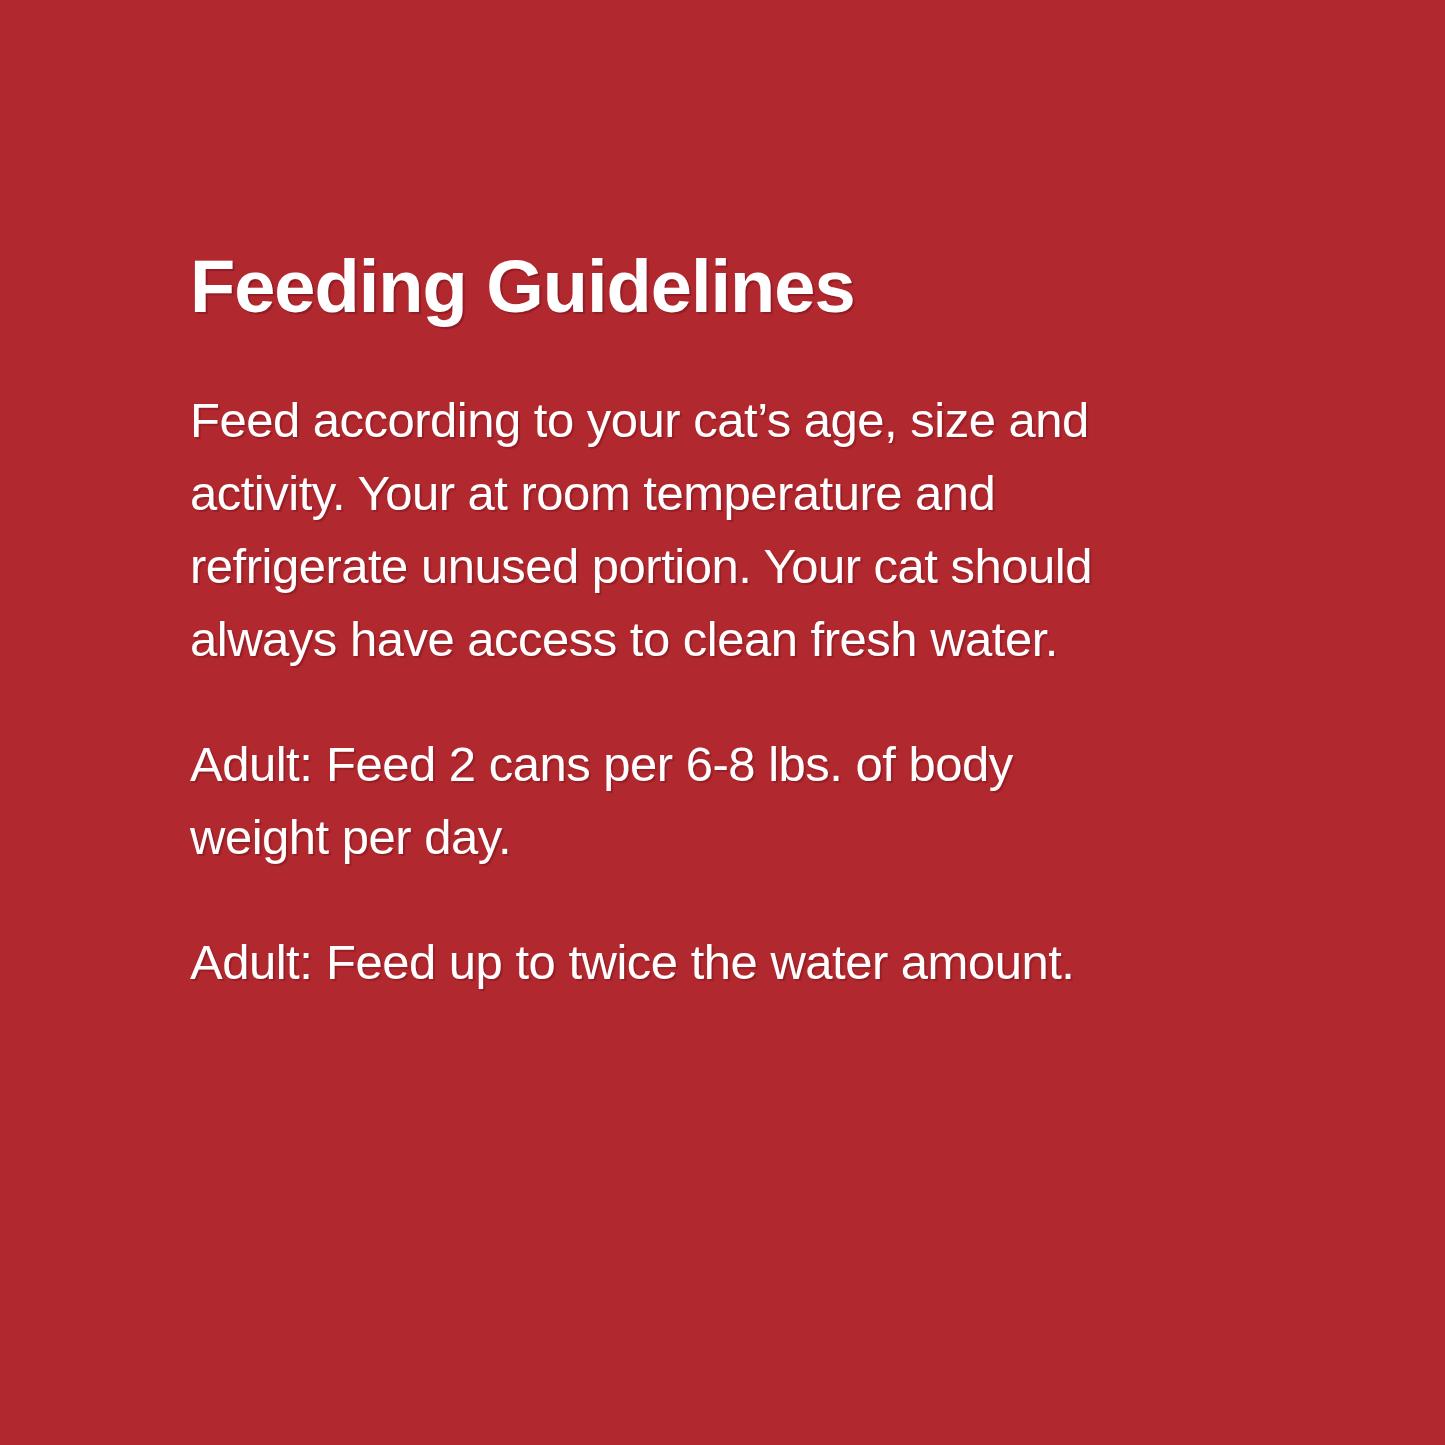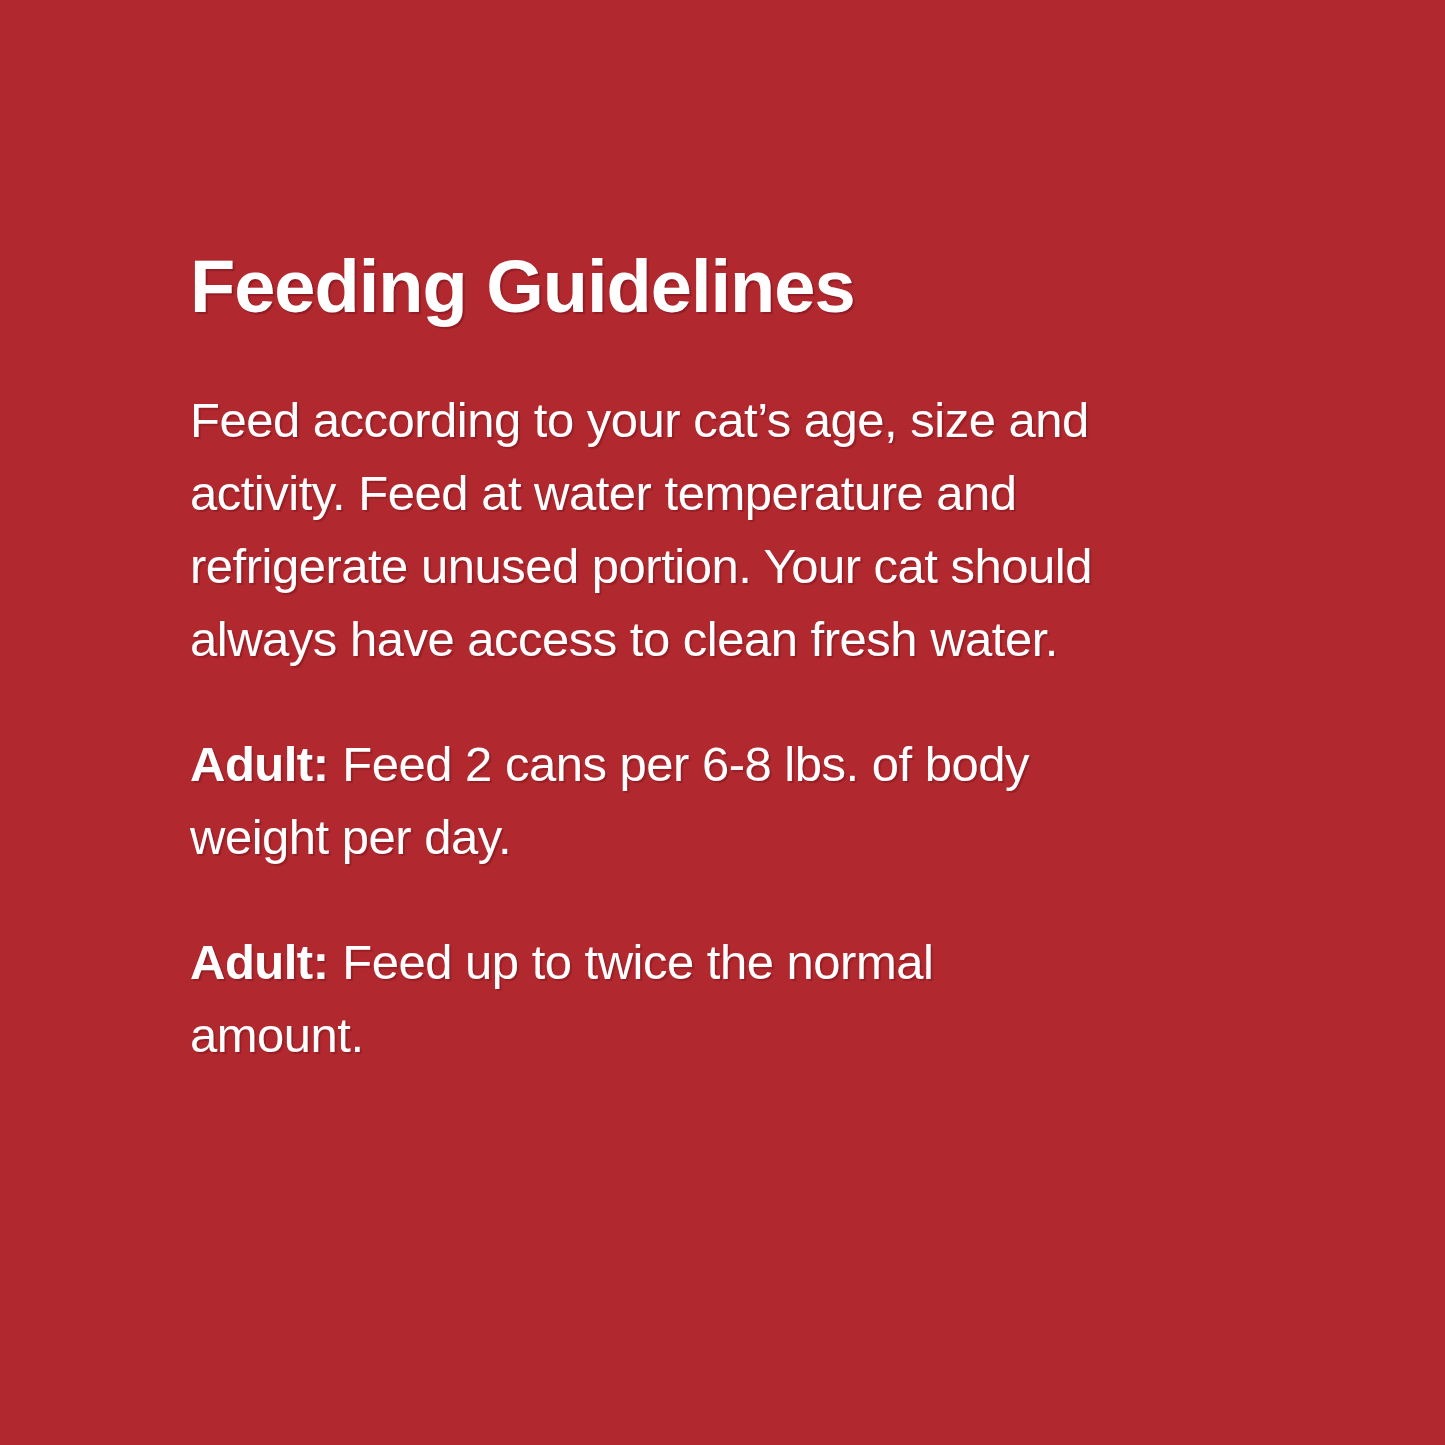--- a/index.html
+++ b/index.html
@@ -35,37 +35,37 @@
   }
   p.body-text {
     font-size: 49px;
     line-height: 73px;
     font-weight: 400;
     letter-spacing: -0.5px;
     margin-bottom: 52px;
     text-shadow: 2px 2px 1px rgba(90, 10, 16, 0.30);
   }
   p.body-text .label {
-    font-weight: 700;
+    font-weight: 400;
     margin-right: 0.28em;
   }
 </style>
 </head>
 <body>
 
 <div class="panel">
   <div class="content">
 
     <h1 class="title">Feeding Guidelines</h1>
 
-    <p class="body-text">Feed according to your cat’s age, size and activity. Feed at water temperature and refrigerate unused portion. Your cat should always have access to clean fresh water.</p>
+    <p class="body-text">Feed according to your cat’s age, size and activity. Your at room temperature and refrigerate unused portion. Your cat should always have access to clean fresh water.</p>
 
     <p class="body-text">
       <span class="label">Adult:</span><span>Feed 2 cans per 6-8 lbs. of body weight per day.</span>
     </p>
 
     <p class="body-text">
-      <span class="label">Adult:</span><span>Feed up to twice the normal amount.</span>
+      <span class="label">Adult:</span><span>Feed up to twice the water amount.</span>
     </p>
 
 
   </div>
 </div>
 
 </body></html>

